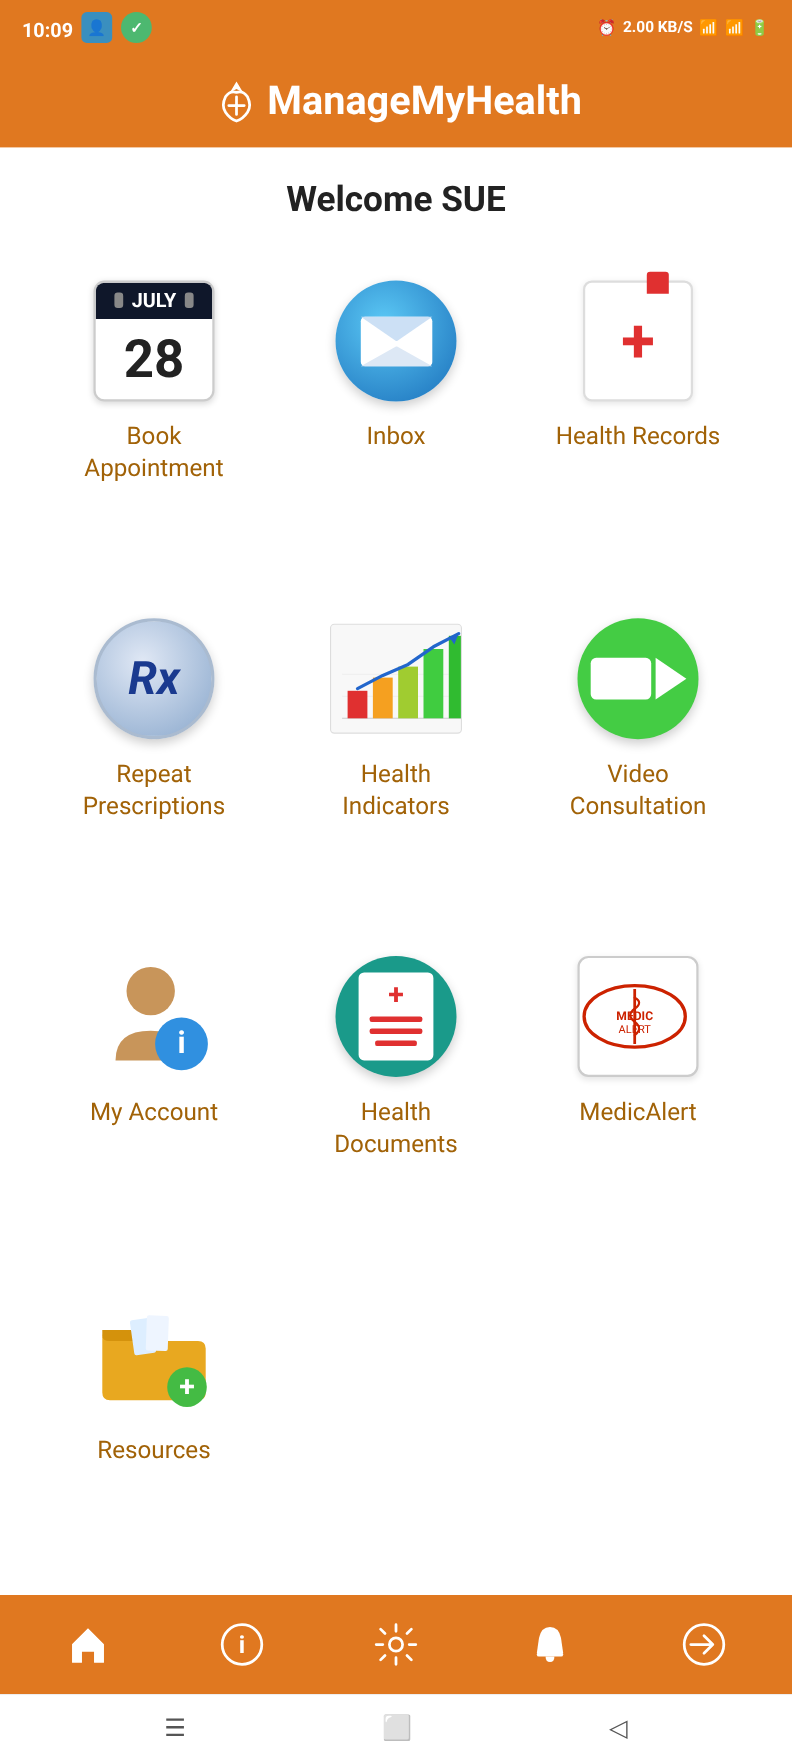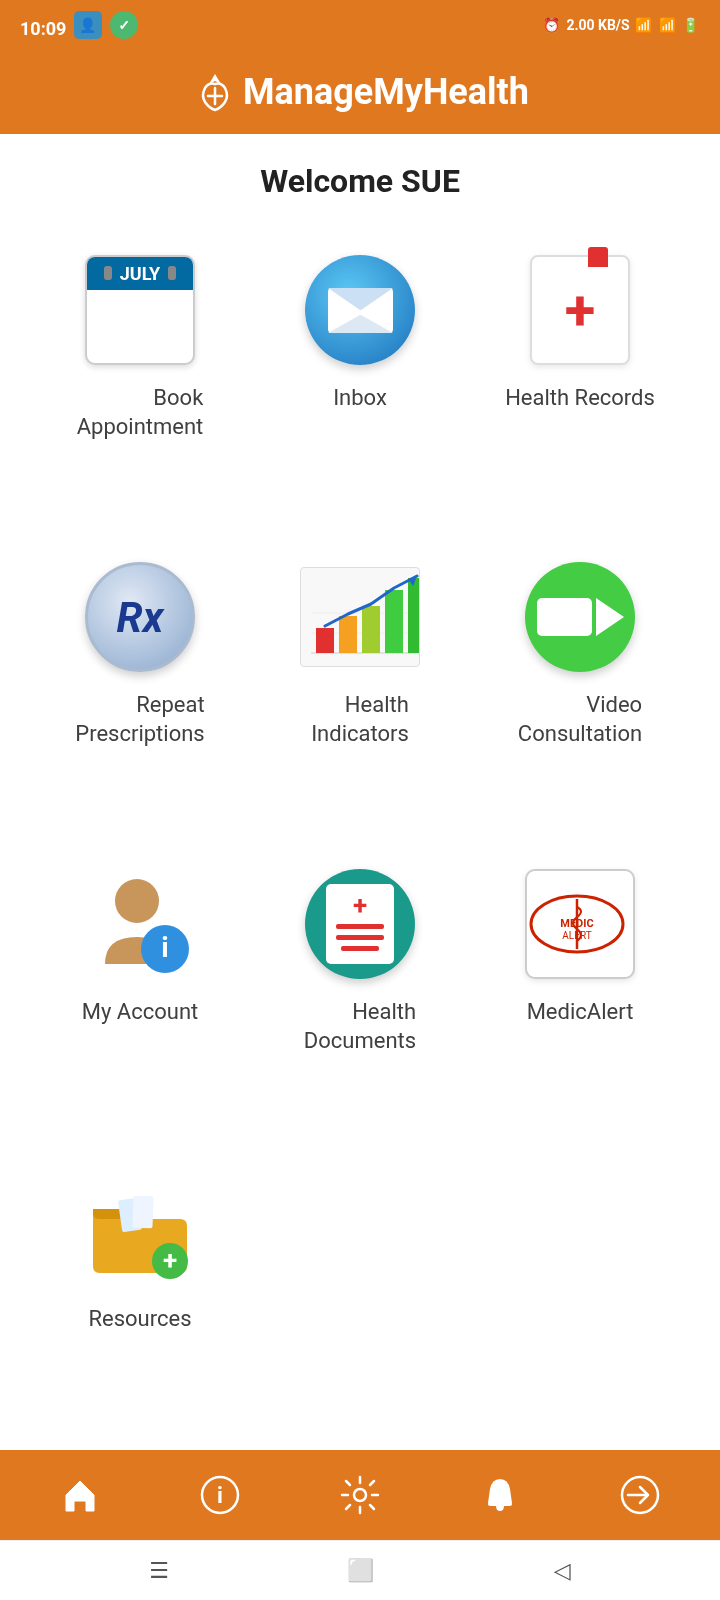--- a/index.html
+++ b/index.html
@@ -91,37 +91,37 @@
     }
     .menu-icon-wrap {
       width: 120px;
       height: 120px;
       display: flex;
       align-items: center;
       justify-content: center;
     }
     .menu-label {
       font-size: 22px;
-      color: #404040;
-      text-align: right;
+      color: #a16207;
+      text-align: center;
       line-height: 1.3;
     }
 
     
     .cal-icon {
       width: 110px; height: 110px;
       background: white;
       border: 2px solid #ccc;
       border-radius: 10px;
       display: flex; flex-direction: column;
       overflow: hidden;
       box-shadow: 0 2px 6px rgba(0,0,0,0.15);
     }
     .cal-header {
-      background: #0369a1;
+      background: #0f172a;
       color: white;
       font-size: 18px;
       font-weight: bold;
       text-align: center;
       padding: 6px 0;
       display: flex; justify-content: center; align-items: center; gap: 8px;
     }
     .cal-header::before, .cal-header::after {
       content: '';
       width: 8px; height: 14px;
@@ -365,20 +365,21 @@
 <div class="welcome-section">
   <div class="welcome-text">Welcome SUE</div>
 </div>
 
 <div class="menu-grid">
 
   <div class="menu-item">
     <div class="menu-icon-wrap">
       <div class="cal-icon">
         <div class="cal-header">JULY</div>
+        <div class="cal-body">28</div>
       </div>
     </div>
     <div class="menu-label">Book<br>Appointment</div>
   </div>
 
   <div class="menu-item">
     <div class="menu-icon-wrap">
       <div class="inbox-icon">
         <div class="envelope"></div>
       </div>

